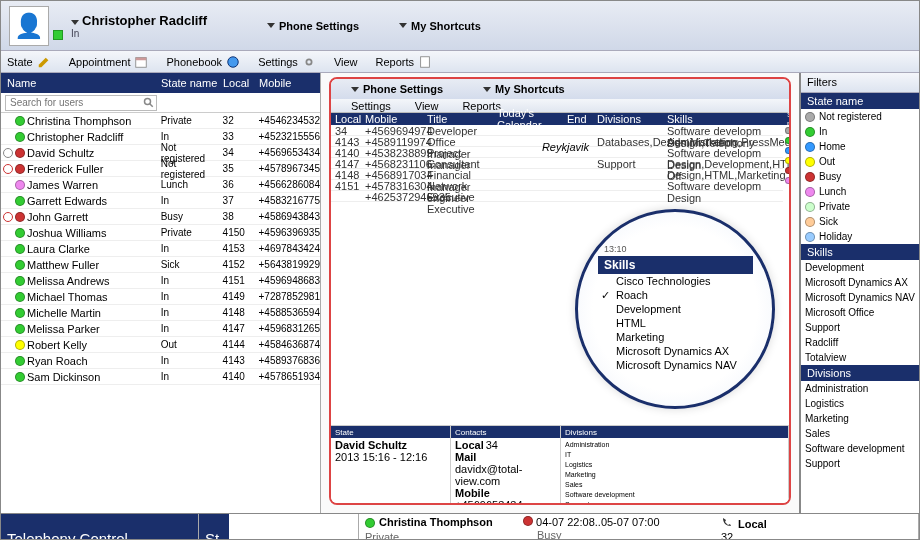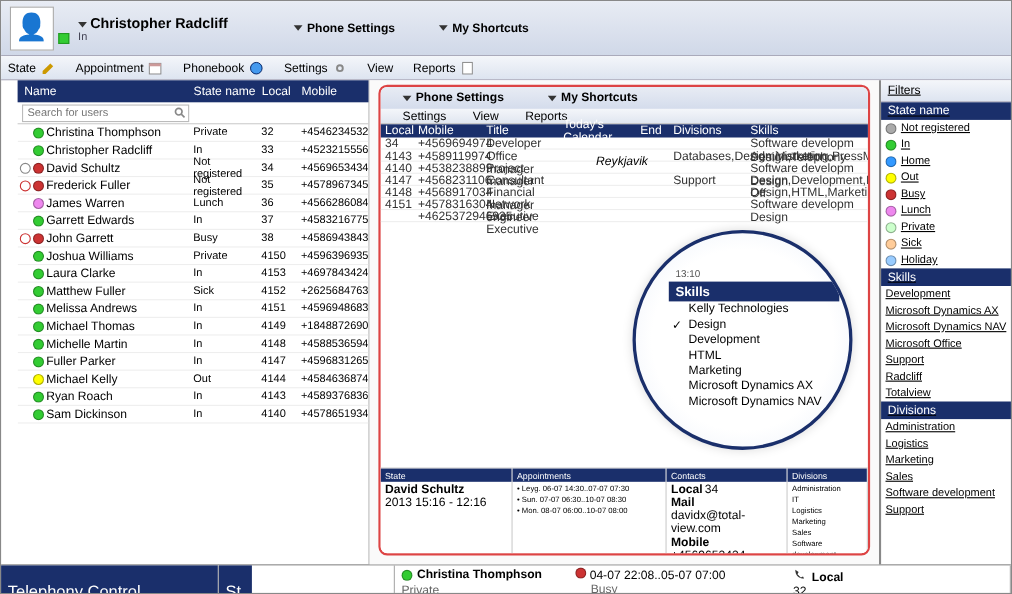--- a/index.html
+++ b/index.html
@@ -9,21 +9,21 @@
 .status-sq { width: 10px; height: 10px; background: #3c3; border: 1px solid #292; margin-right: 8px; align-self: flex-end; margin-bottom: 6px; }
 .header-name { font-size: 13px; font-weight: bold; }
 .header-status { font-size: 10px; color: #445; }
 .hdr-menu { display: flex; gap: 40px; margin-left: 60px; }
 .hdr-mi { display: flex; align-items: center; gap: 4px; font-size: 11px; font-weight: bold; cursor: pointer; }
 .caret { display: inline-block; width: 0; height: 0; border-left: 4px solid transparent; border-right: 4px solid transparent; border-top: 5px solid #333; }
 .toolbar { height: 22px; background: linear-gradient(#f4f6fa, #dde4f0); display: flex; align-items: center; padding: 0 6px; gap: 18px; border-bottom: 1px solid #aab; }
 .tb-item { display: flex; align-items: center; gap: 4px; font-size: 11px; cursor: pointer; }
 .tb-icon { width: 14px; height: 14px; display: inline-block; }
 .main-row { display: flex; height: 440px; }
-.left-pane { width: 320px; border-right: 1px solid #aaa; display: flex; flex-direction: column; margin-left: 15px; }
+.left-pane { width: 320px; border-right: 1px solid #aaa; display: flex; flex-direction: column; }
 .col-hdr { height: 20px; background: #1a2f6b; color: #fff; display: flex; align-items: center; font-size: 11px; }
 .ch1 { width: 160px; padding-left: 6px; }
 .ch2 { width: 62px; }
 .ch3 { width: 36px; }
 .ch4 { flex: 1; }
 .search-row { height: 20px; display: flex; align-items: center; padding: 2px 4px; border-bottom: 1px solid #ccc; }
 .search-row input { width: 100%; height: 16px; border: 1px solid #bbb; font-size: 10px; padding: 0 14px 0 4px; background: #fff; }
 .search-wrap { position: relative; width: 152px; }
 .sicon { position: absolute; right: 2px; top: 2px; width: 12px; height: 12px; }
 .user-tbl { flex: 1; overflow: hidden; }
@@ -43,30 +43,30 @@
 .pv-colh { height: 12px; background: #1a2f6b; color: #fff; display: flex; font-size: 8px; align-items: center; }
 .pvc { padding: 0 4px; }
 .pv-rows { }
 .pvr { height: 11px; display: flex; font-size: 7px; color: #333; border-bottom: 1px solid #eee; }
 .pvr > div { padding: 0 4px; }
 .pv-filters { width: 62px; }
 .pvf-h { height: 12px; background: #1a2f6b; color: #fff; font-size: 8px; padding: 0 4px; display: flex; align-items: center; }
 .pvf-i { height: 10px; font-size: 7px; display: flex; align-items: center; gap: 3px; padding: 0 2px; }
 
 .skills-circle { position: absolute; right: 14px; top: 130px; width: 200px; height: 200px; border-radius: 50%; border: 3px solid #1a2f6b; background: radial-gradient(#fff 60%, #e8eef8); overflow: hidden; box-shadow: 0 0 10px rgba(0,0,0,.15); }
-.skills-inner { position: absolute; left: 30px; top: 30px; width: 155px; }
+.skills-inner { position: absolute; left: 20px; top: 30px; width: 155px; }
 .sk-title { background: #1a2f6b; color: #fff; font-size: 12px; padding: 2px 6px; font-weight: bold; }
 .sk-top { font-size: 9px; color: #555; padding: 2px 6px; }
 .sk-item { font-size: 11px; padding: 1px 6px 1px 18px; position: relative; }
 .sk-item.checked::before { content: '✓'; position: absolute; left: 3px; }
 .pv-bottom { position: absolute; left: 0; right: 0; bottom: 0; height: 78px; display: flex; background: #fff; border-top: 1px solid #ccc; }
 .pvb-col { border-right: 1px solid #ccc; }
 .pvb-h { height: 12px; background: #1a2f6b; color: #fff; font-size: 8px; display: flex; align-items: center; padding: 0 4px; }
 .pvb-body { font-size: 7px; padding: 2px 4px; line-height: 10px; }
-.right-pane { width: 120px; border-left: 2px solid #888; text-decoration: underline; }
+.right-pane { width: 120px; border-left: 2px solid #888; }
 .rp-h { height: 20px; background: linear-gradient(#f4f6fa, #dde4f0); border-bottom: 1px solid #aab; font-size: 11px; padding: 3px 6px; }
 .rp-sec { background: #1a2f6b; color: #fff; font-size: 11px; padding: 2px 6px; }
 .rp-item { font-size: 10px; padding: 2px 4px; display: flex; align-items: center; gap: 4px; }
 .bottom-row { height: 124px; display: flex; border-top: 1px solid #888; }
 .tcol { border-right: 1px solid #aaa; }
 .th { height: 16px; background: #1a2f6b; color: #fff; font-size: 15px; padding: 16px 6px; }
 .tel-ctrl { width: 198px; }
 .tel-btns { display: flex; flex-wrap: wrap; font-size: 9px; padding: 2px; gap: 0; }
 .tel-btns span { width: 38px; padding: 2px; }
 .call-log { width: 160px; }
@@ -247,67 +247,67 @@
           <div class="ucell4">+4697843424</div>
         </div>
         <div class="urow">
           <div class="ucell1">
             <span style="width:10px;display:inline-block"></span>
             <span class="dot" style="background:#3c3"></span>
             <span>Matthew Fuller</span>
           </div>
           <div class="ucell2">Sick</div>
           <div class="ucell3">4152</div>
-          <div class="ucell4">+2625684763</div>
+          <div class="ucell4">+5643819929</div>
         </div>
         <div class="urow">
           <div class="ucell1">
             <span style="width:10px;display:inline-block"></span>
             <span class="dot" style="background:#3c3"></span>
             <span>Melissa Andrews</span>
           </div>
           <div class="ucell2">In</div>
           <div class="ucell3">4151</div>
           <div class="ucell4">+4596948683</div>
         </div>
         <div class="urow">
           <div class="ucell1">
             <span style="width:10px;display:inline-block"></span>
             <span class="dot" style="background:#3c3"></span>
             <span>Michael Thomas</span>
           </div>
           <div class="ucell2">In</div>
           <div class="ucell3">4149</div>
-          <div class="ucell4">+1848872690</div>
+          <div class="ucell4">+7287852981</div>
         </div>
         <div class="urow">
           <div class="ucell1">
             <span style="width:10px;display:inline-block"></span>
             <span class="dot" style="background:#3c3"></span>
             <span>Michelle Martin</span>
           </div>
           <div class="ucell2">In</div>
           <div class="ucell3">4148</div>
           <div class="ucell4">+4588536594</div>
         </div>
         <div class="urow">
           <div class="ucell1">
             <span style="width:10px;display:inline-block"></span>
             <span class="dot" style="background:#3c3"></span>
-            <span>Fuller Parker</span>
+            <span>Melissa Parker</span>
           </div>
           <div class="ucell2">In</div>
           <div class="ucell3">4147</div>
           <div class="ucell4">+4596831265</div>
         </div>
         <div class="urow">
           <div class="ucell1">
             <span style="width:10px;display:inline-block"></span>
             <span class="dot" style="background:#ff0"></span>
-            <span>Michael Kelly</span>
+            <span>Robert Kelly</span>
           </div>
           <div class="ucell2">Out</div>
           <div class="ucell3">4144</div>
           <div class="ucell4">+4584636874</div>
         </div>
         <div class="urow">
           <div class="ucell1">
             <span style="width:10px;display:inline-block"></span>
             <span class="dot" style="background:#3c3"></span>
             <span>Ryan Roach</span>
@@ -435,39 +435,35 @@
               <div class="pvf-i"><span class="dot" style="background:#e8e;width:7px;height:7px"></span>Lunch</div>
             </div>
         </div>
       </div>
 
       <div class="skills-circle">
         <div class="skills-inner">
           <div class="sk-top">13:10</div>
           <div class="sk-title">Skills</div>
           <div id="sk-list">
-              <div class="sk-item">Kelly Technologies</div>
-              <div class="sk-item checked">Design</div>
+              <div class="sk-item">Cisco Technologies</div>
+              <div class="sk-item checked">Roach</div>
               <div class="sk-item">Development</div>
               <div class="sk-item">HTML</div>
               <div class="sk-item">Marketing</div>
               <div class="sk-item">Microsoft Dynamics AX</div>
               <div class="sk-item">Microsoft Dynamics NAV</div>
             </div>
         </div>
       </div>
 
       <div class="pv-bottom">
         <div class="pvb-col" style="width:120px">
           <div class="pvb-h">State</div>
           <div class="pvb-body"><b>David Schultz</b><br><span>2013 15:16 - 12:16</span></div>
-        </div>
-        <div class="pvb-col" style="width:140px">
-          <div class="pvb-h">Appointments</div>
-          <div class="pvb-body" id="pvb-appts">• Leyg. 06-07 14:30..07-07 07:30<br>• Sun. 07-07 06:30..10-07 08:30<br>• Mon. 08-07 06:00..10-07 08:00</div>
         </div>
         <div class="pvb-col" style="width:110px">
           <div class="pvb-h">Contacts</div>
           <div class="pvb-body">
             <b>Local</b> <span>34</span><br>
             <b>Mail</b><br><span>davidx@total-view.com</span><br>
             <b>Mobile</b><br><span>+4569653434</span>
           </div>
         </div>
         <div class="pvb-col" style="flex:1">

